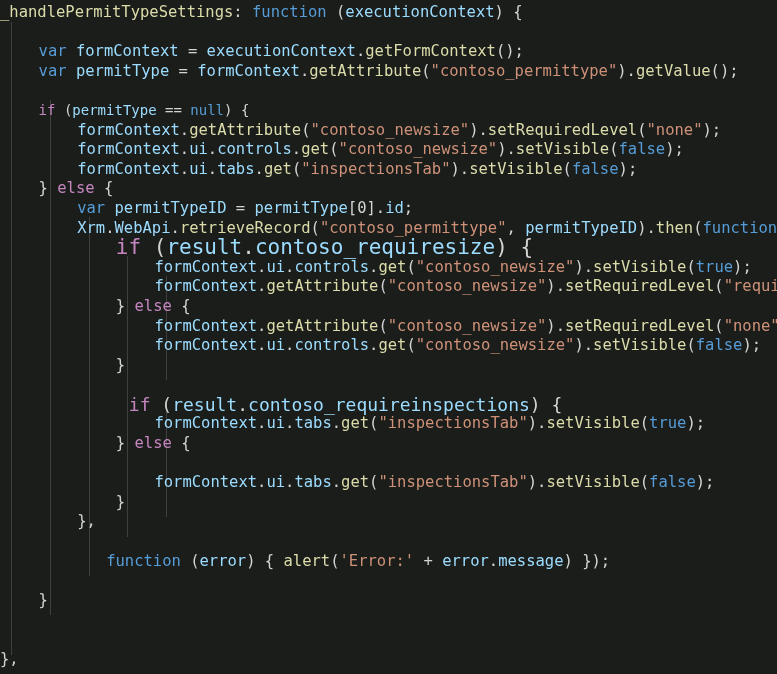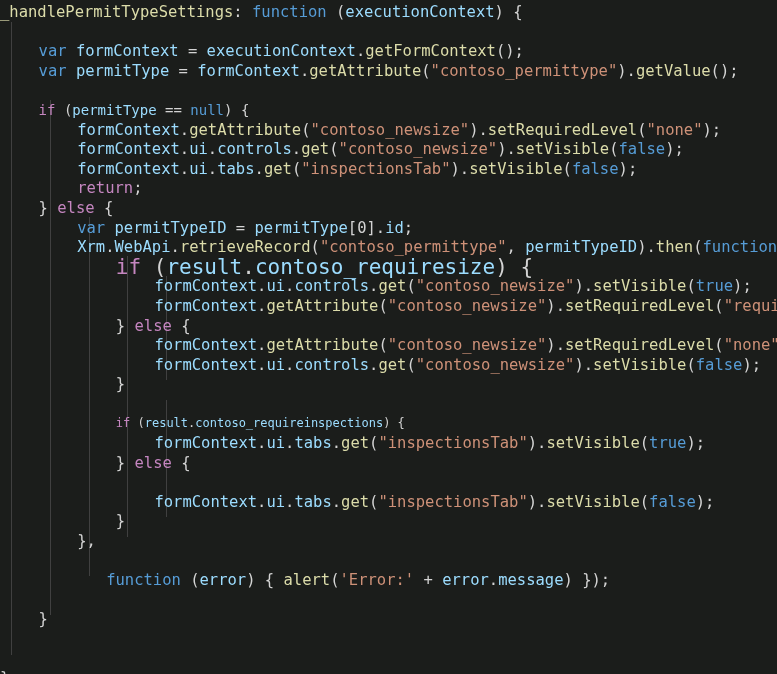--- a/index.html
+++ b/index.html
@@ -69,33 +69,32 @@
   <div class="code-area" id="code-area">
       <div class="line" style="height: 19.6px; line-height: 19.6px; font-size: 15.5px;"><span class="t-fn">_handlePermitTypeSettings</span><span class="t-plain">: </span><span class="t-kw">function</span><span class="t-plain"> (</span><span class="t-var">executionContext</span><span class="t-plain">) {</span></div>
       <div class="line" style="height: 19.6px; line-height: 19.6px; font-size: 15.5px;">&nbsp;</div>
       <div class="line" style="height: 19.6px; line-height: 19.6px; font-size: 15.5px;"><span class="ind" style="width: 38.6px;"></span><span class="t-kw">var</span><span class="t-plain"> </span><span class="t-var">formContext</span><span class="t-plain"> = </span><span class="t-var">executionContext</span><span class="t-plain">.</span><span class="t-fn">getFormContext</span><span class="t-plain">();</span></div>
       <div class="line" style="height: 19.6px; line-height: 19.6px; font-size: 15.5px;"><span class="ind" style="width: 38.6px;"></span><span class="t-kw">var</span><span class="t-plain"> </span><span class="t-var">permitType</span><span class="t-plain"> = </span><span class="t-var">formContext</span><span class="t-plain">.</span><span class="t-fn">getAttribute</span><span class="t-plain">(</span><span class="t-str">"contoso_permittype"</span><span class="t-plain">).</span><span class="t-fn">getValue</span><span class="t-plain">();</span></div>
       <div class="line" style="height: 19.6px; line-height: 19.6px; font-size: 15.5px;">&nbsp;</div>
       <div class="line" style="height: 19.6px; line-height: 19.6px; font-size: 14px;"><span class="ind" style="width: 38.6px;"></span><span class="t-ctl">if</span><span class="t-plain"> (</span><span class="t-var">permitType</span><span class="t-plain"> == </span><span class="t-kw">null</span><span class="t-plain">) {</span></div>
       <div class="line" style="height: 19.6px; line-height: 19.6px; font-size: 15.5px;"><span class="ind" style="width: 77.2px;"></span><span class="t-var">formContext</span><span class="t-plain">.</span><span class="t-fn">getAttribute</span><span class="t-plain">(</span><span class="t-str">"contoso_newsize"</span><span class="t-plain">).</span><span class="t-fn">setRequiredLevel</span><span class="t-plain">(</span><span class="t-str">"none"</span><span class="t-plain">);</span></div>
       <div class="line" style="height: 19.6px; line-height: 19.6px; font-size: 15.5px;"><span class="ind" style="width: 77.2px;"></span><span class="t-var">formContext</span><span class="t-plain">.</span><span class="t-var">ui</span><span class="t-plain">.</span><span class="t-var">controls</span><span class="t-plain">.</span><span class="t-fn">get</span><span class="t-plain">(</span><span class="t-str">"contoso_newsize"</span><span class="t-plain">).</span><span class="t-fn">setVisible</span><span class="t-plain">(</span><span class="t-kw">false</span><span class="t-plain">);</span></div>
       <div class="line" style="height: 19.6px; line-height: 19.6px; font-size: 15.5px;"><span class="ind" style="width: 77.2px;"></span><span class="t-var">formContext</span><span class="t-plain">.</span><span class="t-var">ui</span><span class="t-plain">.</span><span class="t-var">tabs</span><span class="t-plain">.</span><span class="t-fn">get</span><span class="t-plain">(</span><span class="t-str">"inspectionsTab"</span><span class="t-plain">).</span><span class="t-fn">setVisible</span><span class="t-plain">(</span><span class="t-kw">false</span><span class="t-plain">);</span></div>
-      <div class="line" style="height: 19.6px; line-height: 19.6px; font-size: 15.5px;"><span class="ind" style="width: 77.2px;"></span><span class="t-ctl">return</span><span class="t-plain">;</span></div>
       <div class="line" style="height: 19.6px; line-height: 19.6px; font-size: 15.5px;"><span class="ind" style="width: 38.6px;"></span><span class="t-plain">} </span><span class="t-ctl">else</span><span class="t-plain"> {</span></div>
       <div class="line" style="height: 19.6px; line-height: 19.6px; font-size: 15.5px;"><span class="ind" style="width: 77.2px;"></span><span class="t-kw">var</span><span class="t-plain"> </span><span class="t-var">permitTypeID</span><span class="t-plain"> = </span><span class="t-var">permitType</span><span class="t-plain">[0].</span><span class="t-var">id</span><span class="t-plain">;</span></div>
       <div class="line" style="height: 19.6px; line-height: 19.6px; font-size: 15.5px;"><span class="ind" style="width: 77.2px;"></span><span class="t-var">Xrm</span><span class="t-plain">.</span><span class="t-var">WebApi</span><span class="t-plain">.</span><span class="t-fn">retrieveRecord</span><span class="t-plain">(</span><span class="t-str">"contoso_permittype"</span><span class="t-plain">, </span><span class="t-var">permitTypeID</span><span class="t-plain">).</span><span class="t-fn">then</span><span class="t-plain">(</span><span class="t-kw">function</span></div>
       <div class="line" style="height: 19.6px; line-height: 19.6px; font-size: 21px;"><span class="ind" style="width: 115.8px;"></span><span class="t-ctl">if</span><span class="t-plain"> (</span><span class="t-var">result</span><span class="t-plain">.</span><span class="t-var">contoso_requiresize</span><span class="t-plain">) {</span></div>
       <div class="line" style="height: 19.6px; line-height: 19.6px; font-size: 15.5px;"><span class="ind" style="width: 154.4px;"></span><span class="t-var">formContext</span><span class="t-plain">.</span><span class="t-var">ui</span><span class="t-plain">.</span><span class="t-var">controls</span><span class="t-plain">.</span><span class="t-fn">get</span><span class="t-plain">(</span><span class="t-str">"contoso_newsize"</span><span class="t-plain">).</span><span class="t-fn">setVisible</span><span class="t-plain">(</span><span class="t-kw">true</span><span class="t-plain">);</span></div>
       <div class="line" style="height: 19.6px; line-height: 19.6px; font-size: 15.5px;"><span class="ind" style="width: 154.4px;"></span><span class="t-var">formContext</span><span class="t-plain">.</span><span class="t-fn">getAttribute</span><span class="t-plain">(</span><span class="t-str">"contoso_newsize"</span><span class="t-plain">).</span><span class="t-fn">setRequiredLevel</span><span class="t-plain">(</span><span class="t-str">"required"</span></div>
       <div class="line" style="height: 19.6px; line-height: 19.6px; font-size: 15.5px;"><span class="ind" style="width: 115.8px;"></span><span class="t-plain">} </span><span class="t-ctl">else</span><span class="t-plain"> {</span></div>
       <div class="line" style="height: 19.6px; line-height: 19.6px; font-size: 15.5px;"><span class="ind" style="width: 154.4px;"></span><span class="t-var">formContext</span><span class="t-plain">.</span><span class="t-fn">getAttribute</span><span class="t-plain">(</span><span class="t-str">"contoso_newsize"</span><span class="t-plain">).</span><span class="t-fn">setRequiredLevel</span><span class="t-plain">(</span><span class="t-str">"none"</span></div>
       <div class="line" style="height: 19.6px; line-height: 19.6px; font-size: 15.5px;"><span class="ind" style="width: 154.4px;"></span><span class="t-var">formContext</span><span class="t-plain">.</span><span class="t-var">ui</span><span class="t-plain">.</span><span class="t-var">controls</span><span class="t-plain">.</span><span class="t-fn">get</span><span class="t-plain">(</span><span class="t-str">"contoso_newsize"</span><span class="t-plain">).</span><span class="t-fn">setVisible</span><span class="t-plain">(</span><span class="t-kw">false</span><span class="t-plain">);</span></div>
       <div class="line" style="height: 19.6px; line-height: 19.6px; font-size: 15.5px;"><span class="ind" style="width: 115.8px;"></span><span class="t-plain">}</span></div>
       <div class="line" style="height: 19.6px; line-height: 19.6px; font-size: 15.5px;">&nbsp;</div>
-      <div class="line" style="height: 19.6px; line-height: 19.6px; font-size: 12px;"><span class="ind" style="width: 115.8px;"></span><span class="t-ctl">if</span><span class="t-plain"> (</span><span class="t-var">result</span><span class="t-plain">.</span><span class="t-var">contoso_requireinspections</span><span class="t-plain">) {</span></div>
+      <div class="line" style="height: 19.6px; line-height: 19.6px; font-size: 18px; padding-left: 13px;"><span class="ind" style="width: 115.8px;"></span><span class="t-ctl">if</span><span class="t-plain"> (</span><span class="t-var">result</span><span class="t-plain">.</span><span class="t-var">contoso_requireinspections</span><span class="t-plain">) {</span></div>
       <div class="line" style="height: 19.6px; line-height: 19.6px; font-size: 15.5px;"><span class="ind" style="width: 154.4px;"></span><span class="t-var">formContext</span><span class="t-plain">.</span><span class="t-var">ui</span><span class="t-plain">.</span><span class="t-var">tabs</span><span class="t-plain">.</span><span class="t-fn">get</span><span class="t-plain">(</span><span class="t-str">"inspectionsTab"</span><span class="t-plain">).</span><span class="t-fn">setVisible</span><span class="t-plain">(</span><span class="t-kw">true</span><span class="t-plain">);</span></div>
       <div class="line" style="height: 19.6px; line-height: 19.6px; font-size: 15.5px;"><span class="ind" style="width: 115.8px;"></span><span class="t-plain">} </span><span class="t-ctl">else</span><span class="t-plain"> {</span></div>
       <div class="line" style="height: 19.6px; line-height: 19.6px; font-size: 15.5px;">&nbsp;</div>
       <div class="line" style="height: 19.6px; line-height: 19.6px; font-size: 15.5px;"><span class="ind" style="width: 154.4px;"></span><span class="t-var">formContext</span><span class="t-plain">.</span><span class="t-var">ui</span><span class="t-plain">.</span><span class="t-var">tabs</span><span class="t-plain">.</span><span class="t-fn">get</span><span class="t-plain">(</span><span class="t-str">"inspectionsTab"</span><span class="t-plain">).</span><span class="t-fn">setVisible</span><span class="t-plain">(</span><span class="t-kw">false</span><span class="t-plain">);</span></div>
       <div class="line" style="height: 19.6px; line-height: 19.6px; font-size: 15.5px;"><span class="ind" style="width: 115.8px;"></span><span class="t-plain">}</span></div>
       <div class="line" style="height: 19.6px; line-height: 19.6px; font-size: 15.5px;"><span class="ind" style="width: 77.2px;"></span><span class="t-plain">},</span></div>
       <div class="line" style="height: 19.6px; line-height: 19.6px; font-size: 15.5px;">&nbsp;</div>
       <div class="line" style="height: 19.6px; line-height: 19.6px; font-size: 15.5px;"><span class="ind" style="width: 106.15px;"></span><span class="t-kw">function</span><span class="t-plain"> (</span><span class="t-var">error</span><span class="t-plain">) { </span><span class="t-fn">alert</span><span class="t-plain">(</span><span class="t-str">'Error:'</span><span class="t-plain"> + </span><span class="t-var">error</span><span class="t-plain">.</span><span class="t-var">message</span><span class="t-plain">) });</span></div>
       <div class="line" style="height: 19.6px; line-height: 19.6px; font-size: 15.5px;">&nbsp;</div>
       <div class="line" style="height: 19.6px; line-height: 19.6px; font-size: 15.5px;"><span class="ind" style="width: 38.6px;"></span><span class="t-plain">}</span></div>

